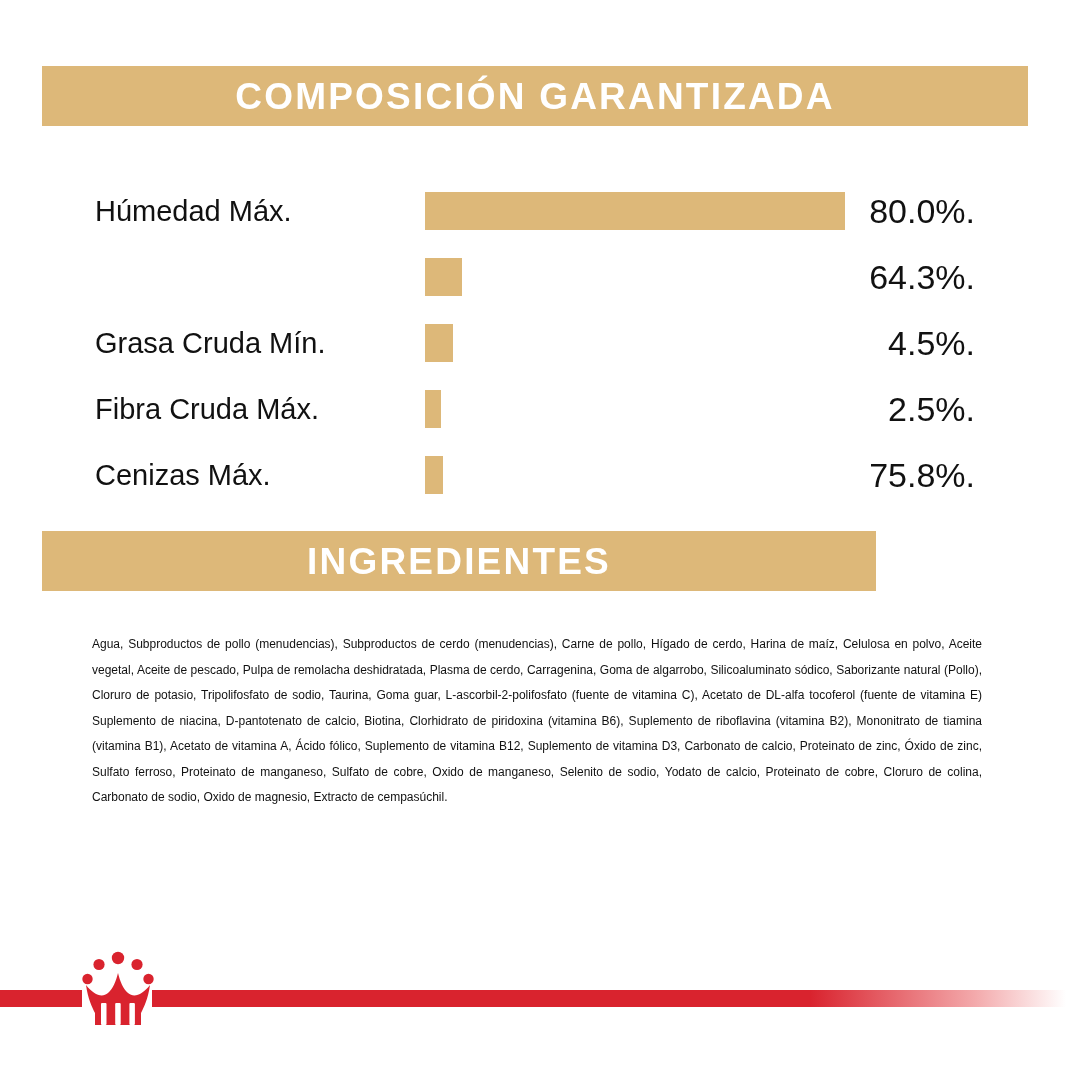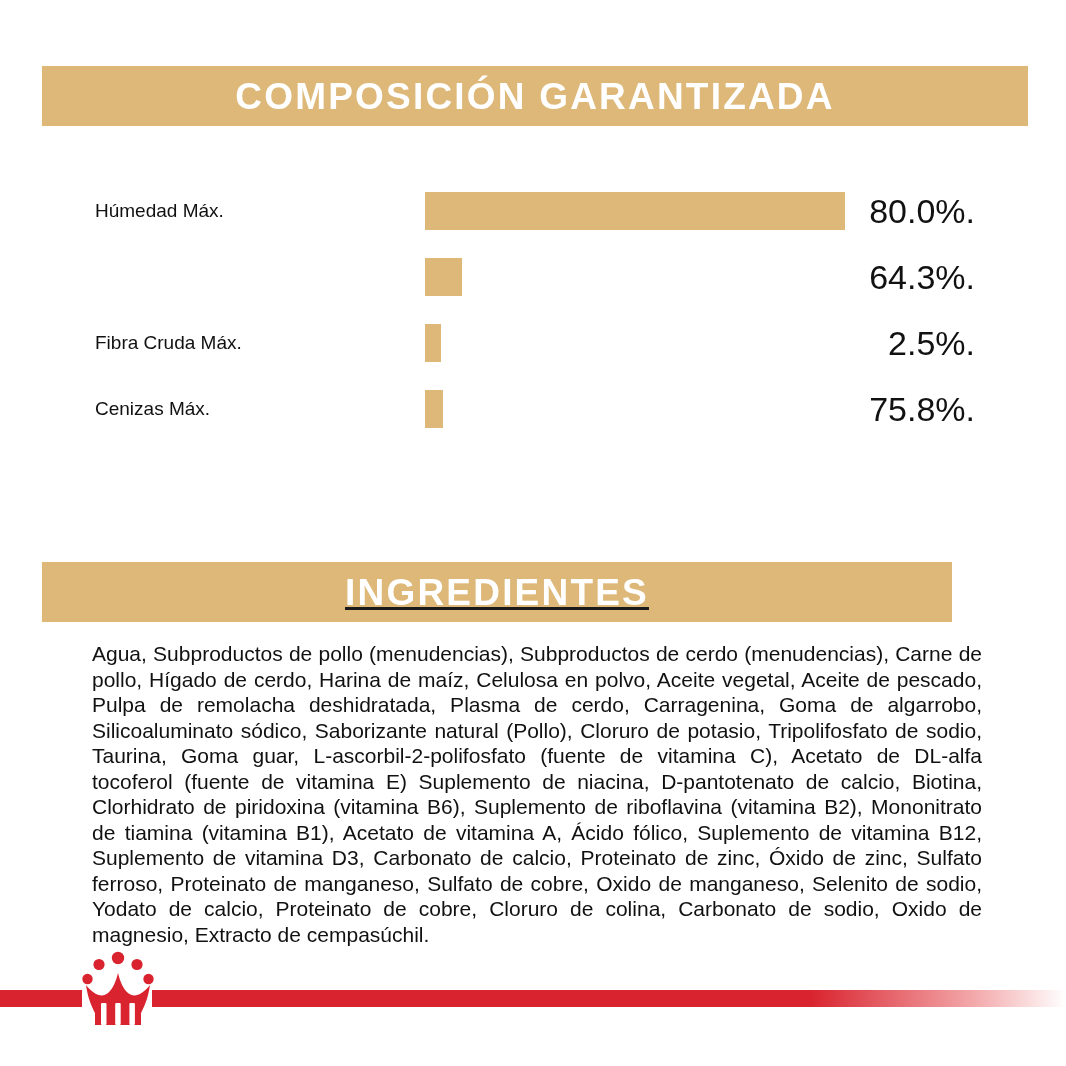--- a/index.html
+++ b/index.html
@@ -39,43 +39,42 @@
     text-transform: uppercase;
   }
   #band-composition {
     left: 42px;
     top: 66px;
     width: 986px;
     height: 60px;
   }
   #band-ingredients {
     left: 42px;
-    top: 562px;
-    width: 910px;
+    top: 531px;
+    width: 834px;
     height: 60px;
-    text-decoration: underline;
   }
 
   
   .comp-table {
     position: absolute;
     left: 95px;
     top: 178px;
     width: 880px;
   }
   .comp-row {
     position: relative;
     height: 66px;
   }
   .comp-label {
     position: absolute;
     left: 0;
     top: 50%;
     transform: translateY(-50%);
-    font-size: 19px;
+    font-size: 29px;
     color: #111111;
     white-space: nowrap;
   }
   .comp-bar-track {
     position: absolute;
     left: 330px;
     top: 50%;
     transform: translateY(-50%);
     width: 420px;
     height: 38px;
@@ -94,21 +93,21 @@
     white-space: nowrap;
     text-align: right;
   }
 
   
   .ingredients-text {
     position: absolute;
     left: 92px;
     top: 620px;
     width: 890px;
-    font-size: 21px;
+    font-size: 12px;
     line-height: 25.5px;
     text-align: justify;
     color: #111111;
     hyphens: none;
   }
 
   
   .footer {
     position: absolute;
     left: 0;
@@ -159,20 +158,27 @@
       <span class="comp-value">80.0%.</span>
     </div>
 
     <div class="comp-row">
       <div class="comp-bar-track">
         <div class="comp-bar" style="width:8.8%"></div>
       </div>
       <span class="comp-value">64.3%.</span>
     </div>
 
+    <div class="comp-row">
+      <span class="comp-label">Grasa Cruda Mín.</span>
+      <div class="comp-bar-track">
+        <div class="comp-bar" style="width:6.7%"></div>
+      </div>
+      <span class="comp-value">4.5%.</span>
+    </div>
 
     <div class="comp-row">
       <span class="comp-label">Fibra Cruda Máx.</span>
       <div class="comp-bar-track">
         <div class="comp-bar" style="width:3.8%"></div>
       </div>
       <span class="comp-value">2.5%.</span>
     </div>
 
     <div class="comp-row">

